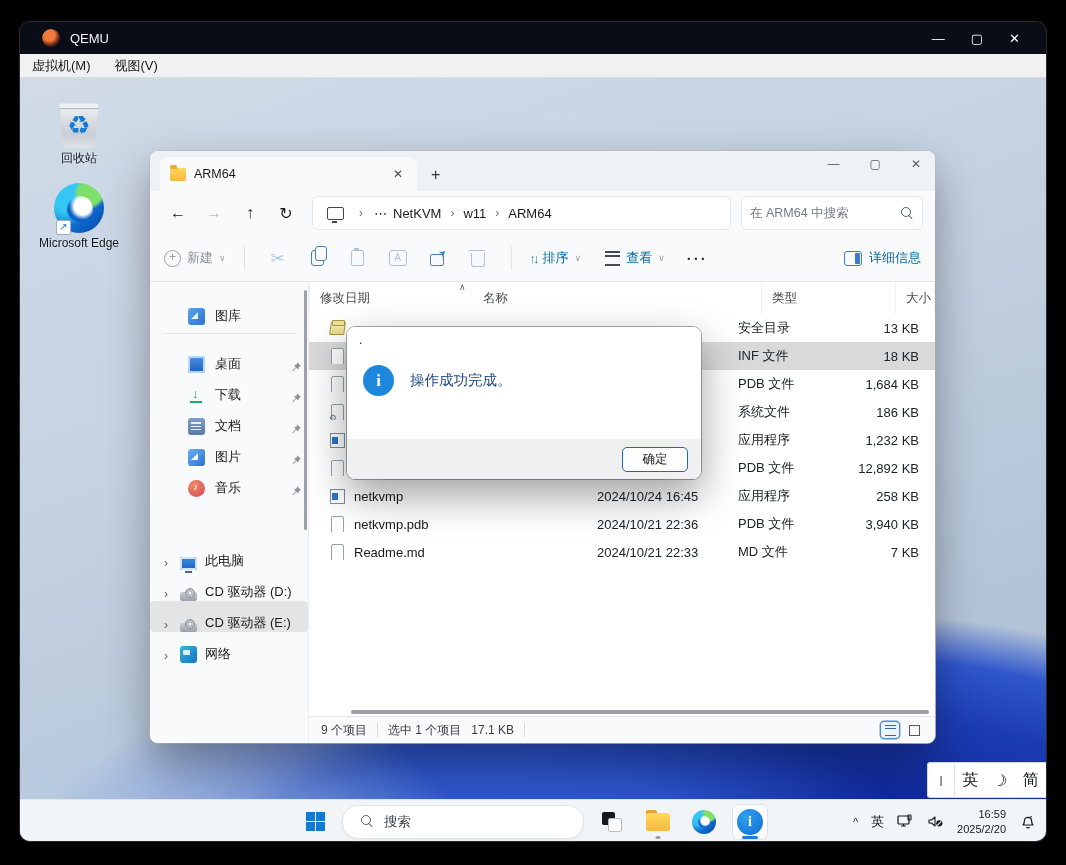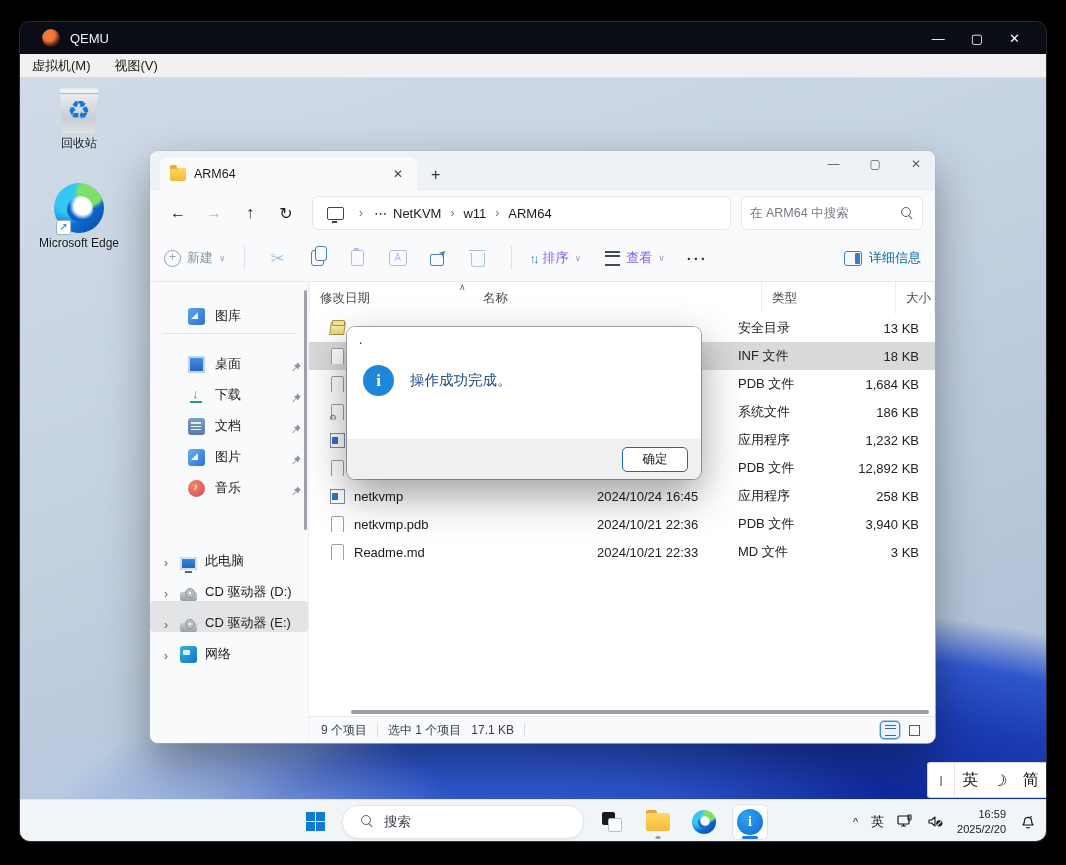--- a/index.html
+++ b/index.html
@@ -98,21 +98,21 @@
   .ic-rename{width:16px;height:14px;border:1.6px solid #aac3dd;border-radius:3px;color:#aac3dd;
     font-size:10px;line-height:13px;text-align:center;}
   .ic-share{width:16px;height:16px;position:relative;}
   .ic-share:before{content:"";position:absolute;left:0;bottom:0;width:12px;height:10px;border:1.6px solid #4d7fb4;border-radius:2px;}
   .ic-share:after{content:"➤";position:absolute;right:-1px;top:-2px;font-size:9px;color:#4d7fb4;transform:rotate(-40deg);}
   .ic-trash{width:12px;height:13px;border:1.6px solid #aac3dd;border-top:none;border-radius:0 0 3px 3px;position:relative;margin-top:3px;}
   .ic-trash:before{content:"";position:absolute;left:-3px;top:-3px;width:16px;height:1.6px;background:#aac3dd;}
   .ic-sort{color:#3576c2;font-size:13px;letter-spacing:-3px;font-weight:bold;}
   .ic-view{width:15px;height:11px;border-top:2px solid #454a51;border-bottom:2px solid #454a51;position:relative;}
   .ic-view:before{content:"";position:absolute;left:0;top:2.5px;right:0;height:2px;background:#454a51;}
-  .tool-label{color:#8b5cf6;}
+  .tool-label{color:#0369a1;}
   .ic-more{color:#2e3338;font-size:15px;letter-spacing:2px;font-weight:bold;}
   .tool-right{margin-left:auto;display:flex;align-items:center;gap:7px;color:#0369a1;}
   .ic-details{width:16px;height:13px;border:1.6px solid #3a7bd0;border-radius:3px;position:relative;}
   .ic-details:after{content:"";position:absolute;right:1px;top:1px;bottom:1px;width:5px;background:#3a7bd0;border-radius:1px;}
 
   .body-row{flex:1;display:flex;min-height:0;position:relative;}
   
   .sidebar{width:158px;flex:none;position:relative;padding-top:12px;font-size:13px;background:#f9fafc;}
   .sb-item{height:31px;display:flex;align-items:flex-end;gap:10px;padding:0 6px 0 38px;position:relative;border-radius:4px;}
   .sb-item.tree{padding-left:10px;gap:8px;}
@@ -259,21 +259,21 @@
       </span>
     </div>
 
     <div class="qemu-menubar">
       <span>虚拟机(M)</span>
       <span>视图(V)</span>
     </div>
 
     <div class="guest">
 
-      <div class="desk-icon" style="left:16px;top:7px;">
+      <div class="desk-icon" style="left:16px;top:22px;">
         <div class="recycle-glyph"></div>
         <div class="dlabel">回收站</div>
       </div>
       <div class="desk-icon" style="left:16px;top:105px;">
         <div class="edge-glyph">
           <span class="shortcut-arrow">↗</span>
         </div>
         <div class="dlabel">Microsoft Edge</div>
       </div>
 
@@ -531,21 +531,21 @@
                   <span class="cell type">PDB 文件</span>
                   <span class="cell size">3,940 KB</span>
                 </div>
                 <div class="row">
                   <span class="cell name">
                     <span class="file-icon icon-document"></span>
                     <span>Readme.md</span>
                   </span>
                   <span class="cell date">2024/10/21 22:33</span>
                   <span class="cell type">MD 文件</span>
-                  <span class="cell size">3 KB</span>
+                  <span class="cell size">7 KB</span>
                 </div>
               </div>
             <div class="statusbar">
               <span>9 个项目</span>
               <span class="st-sep"></span>
               <span>选中 1 个项目</span>
               <span>17.1 KB</span>
               <span class="st-sep"></span>
               <span class="view-toggles">
                 <span class="vt active">

